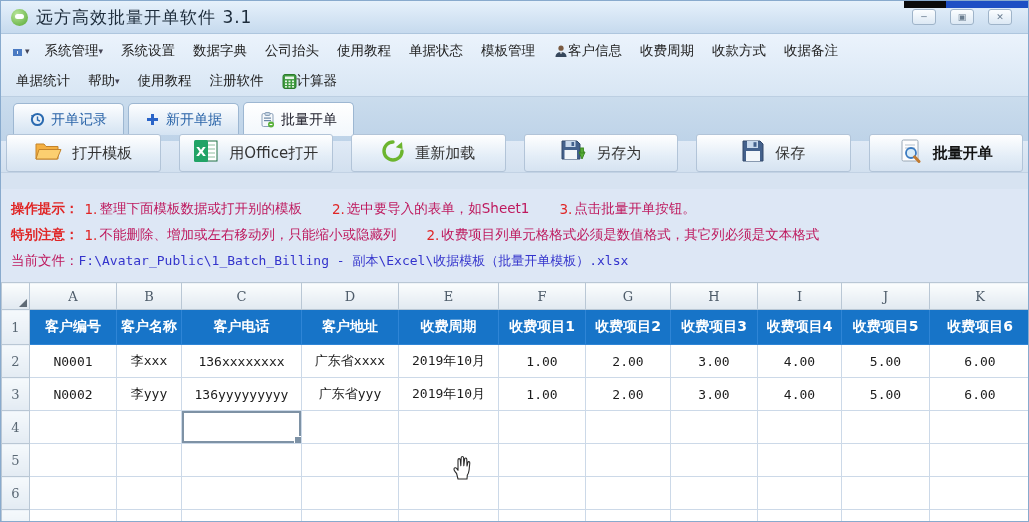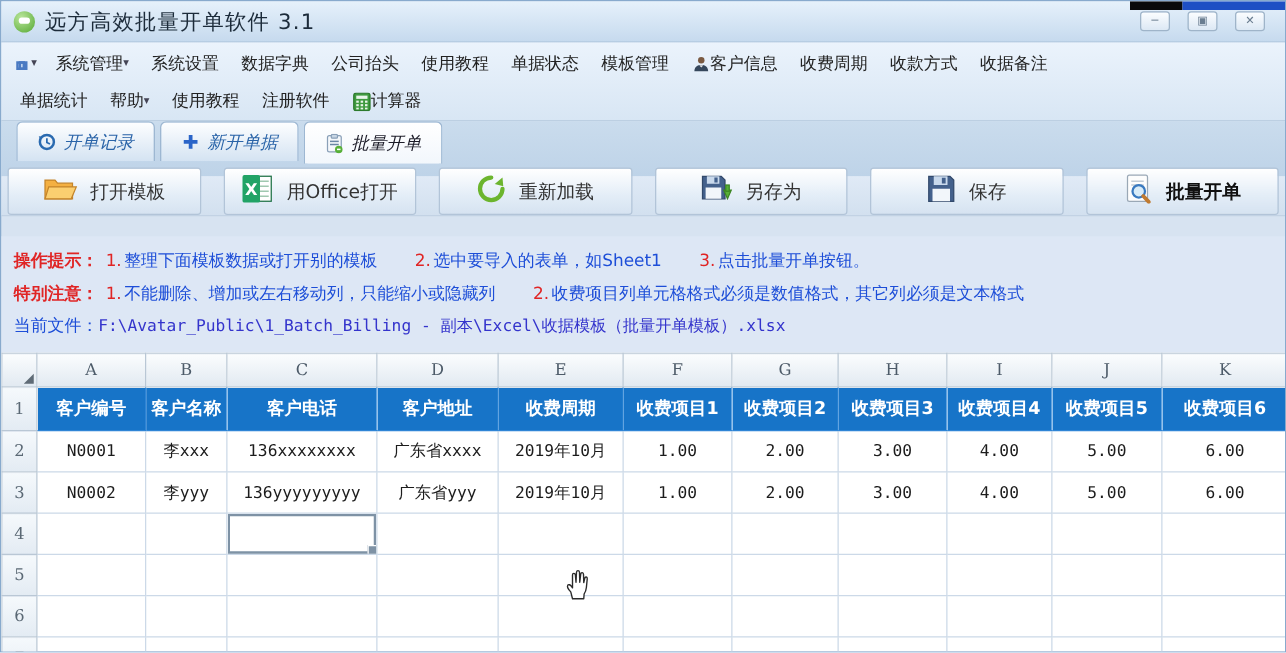--- a/index.html
+++ b/index.html
@@ -33,42 +33,42 @@
   .menu-row { display:flex; align-items:center; height:30px; font-size:13.5px; color:#222; }
   .menu-item { padding:3px 9px; border-radius:3px; white-space:nowrap; display:flex; align-items:center; gap:0;text-align:right; }
   .caret { font-size:9px; color:#445; }
   .appmenu { display:flex; align-items:center; gap:3px; padding:2px 6px; }
   .sq { display:inline-block; width:7px; height:7px; border:2px solid #4a7ac2; }
   .sq2 { margin-left:-5px; margin-top:6px; }
   .mini-icon { display:inline-flex; width:15px; height:15px; align-items:center; justify-content:center; }
 
   
   .tabbar { position:absolute; left:0; top:96px; width:100%; height:44px;
-    background:linear-gradient(#cadced,#bed3e8); display:flex; align-items:flex-start; padding:0 0 0 12px;font-style:italic; }
+    background:linear-gradient(#cadced,#bed3e8); display:flex; align-items:center; padding:0 0 0 12px; }
   .tab { height:32px; display:flex; align-items:center; gap:6px; padding:0 16px;
     border:1px solid #9db7d2; border-bottom:none; border-radius:5px 5px 0 0;
     background:linear-gradient(#fdfeff,#d4e3f2); color:#2a64a8; font-size:14px; margin-right:4px; }
   .tab.active { background:linear-gradient(#ffffff,#f2f7fc); color:#1c1c28; height:34px; }
 
   
   .toolbar { position:absolute; left:0; top:140px; width:100%; height:32px;
     background:linear-gradient(#e0eaf6,#d2e0ef); border-bottom:1px solid #c2d2e4;
     display:flex; align-items:flex-end; gap:18px; padding:0 5px; }
   .tool-btn { flex:1 1 0; height:38px; border:1px solid #b2c4d8; border-radius:3px;
     background:linear-gradient(#ffffff,#e3edf7 60%,#d6e3f1); display:flex; align-items:center;
     justify-content:center; gap:10px; font-size:15px; color:#333; }
   .tool-btn.primary { font-weight:bold; color:#111; }
 
   
   .notices { position:absolute; left:0; top:188px; width:100%; height:93px;
     background:#dde7f5; padding:7px 0 0 10px; font-size:13.5px; }
   .notice-line { height:26px; display:flex; align-items:center; white-space:nowrap; }
   .n-label { color:#e02525; font-weight:bold; margin-right:6px; }
   .n-num { color:#e02525; margin-right:2px; }
-  .n-text { color:#1d4ed8;text-align:center; }
+  .n-text { color:#be185d;text-align:center; }
   .n-gap { margin-left:30px; }
   .n-path { color:#3434cc; font-family:"DejaVu Sans Mono","Liberation Mono",monospace; font-size:13px; }
 
   
   .sheet { position:absolute; left:0; top:281px; width:100%; height:241px; background:#fff; overflow:hidden; }
   table.grid { border-collapse:collapse; table-layout:fixed; width:1029px; }
   .grid td { border:1px solid #ccd9e8; overflow:hidden; white-space:nowrap; }
   tr.letters-row { height:27px; }
   tr.letters-row td { background:linear-gradient(#fbfdfe,#e1e9f1);
     border-color:#b9c7d5; text-align:center; font-family:"DejaVu Serif","Liberation Serif",serif;

